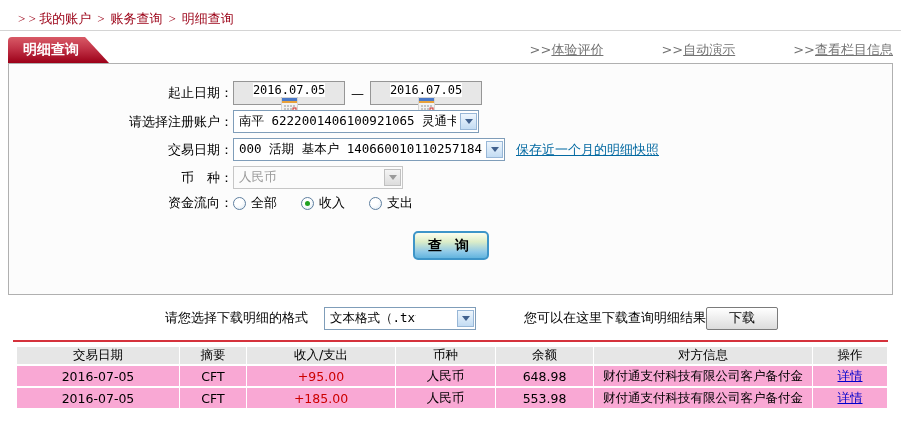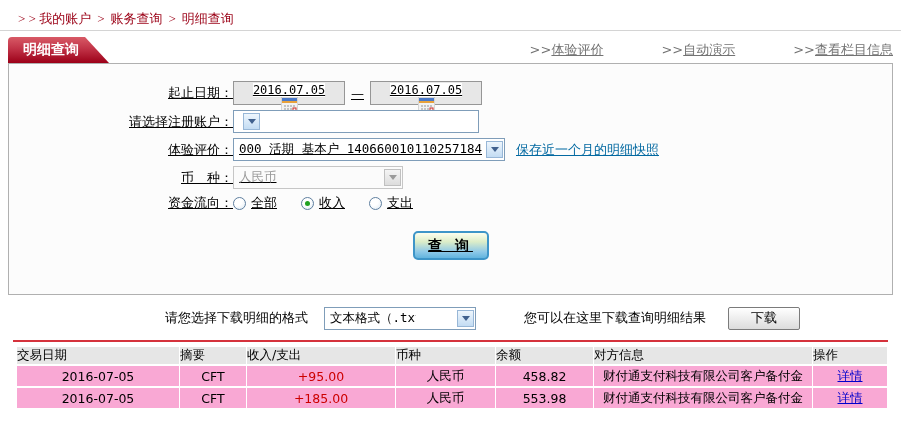--- a/index.html
+++ b/index.html
@@ -17,21 +17,21 @@
   .tab { position:absolute; left:8px; top:0; height:26px; line-height:25px;
     padding:0 30px 0 15px; color:#fff; font-weight:bold; font-size:14px;
     background:linear-gradient(180deg,#d85a66 0%,#c13347 45%,#9c0018 100%);
     clip-path:polygon(0 0, calc(100% - 24px) 0, 100% 100%, 0 100%);
     border-top-left-radius:4px; }
   .toplinks { position:absolute; right:8px; top:4px; display:flex; gap:58px; }
   .toplinks a { color:#737373; font-size:13px; text-decoration:none; white-space:nowrap; }
   .toplinks a .lbl { text-decoration:underline; }
 
   
-  .panel { margin:0 8px; height:232px; border:1px solid #b0b0b0; background:#fcfcfc; padding-top:17px;text-decoration:underline; }
+  .panel { margin:0 8px; height:232px; border:1px solid #b0b0b0; background:#fcfcfc; padding-top:17px; }
   .frow { display:flex; align-items:center; margin-bottom:5px; }
   .flabel { width:224px; text-align:right; flex:none; }
 
   
   .datebox { width:112px; height:24px; border:1px solid #969696; background:#e7e7e7;
     display:flex; align-items:center; padding:1px;flex-direction:column; }
   .dateval { flex:1; height:100%; background:#fff; display:flex; align-items:center;
     justify-content:center; font-family:"DejaVu Sans Mono",monospace; font-size:12px; }
   .calbtn { width:20px; height:20px; margin-left:1px; display:flex; align-items:center; justify-content:center; }
   .dash { margin:0 6px; }
@@ -69,30 +69,30 @@
   .qrow { display:flex; justify-content:center; margin-top:19px; }
   .querybtn { width:76px; height:29px; border:2px solid #3e95c8; border-radius:5px;
     background:linear-gradient(180deg,#fcfeee 0%,#dcedc8 35%,#8ec9e8 75%,#62b4de 100%);
     font-size:14px; font-weight:bold; letter-spacing:4px; cursor:pointer;
     font-family:"DejaVu Sans","Liberation Sans",sans-serif; }
 
   
   .dlrow { display:flex; align-items:center; margin:10px 0 0 165px; height:26px; }
   .dlrow .fmtsel { width:152px; margin-left:16px;gap:37px; }
   .dlhint { margin-left:48px; }
-  .dlbtn { width:72px; height:23px; margin-left:22px; border:1px solid #7b7b7b; border-radius:2px;
+  .dlbtn { width:72px; height:23px; border:1px solid #7b7b7b; border-radius:2px;
     background:linear-gradient(180deg,#ffffff,#dcdcdc); font-size:13px; cursor:pointer;
     font-family:"DejaVu Sans","Liberation Sans",sans-serif; }
 
   .redline { border-top:2px solid #d5323c; margin:9px 13px 0 13px; }
 
   
   table.results { border-collapse:separate; border-spacing:1px 2px; margin:3px 0 0 16px;
     width:868px; table-layout:fixed; font-size:12.5px; }
-  table.results th { background:#e6e6e6; font-weight:normal; height:17px; text-align:left; padding:0; }
+  table.results th { background:#e6e6e6; font-weight:normal; height:17px; text-align:center; padding:0; }
   table.results td { background:#f9a8d4; height:20px; text-align:center; padding:0; white-space:nowrap; }
   td.amount { color:#cc0000; }
   td.op a { color:#0000cc; }
   .c-date{width:162px}.c-sum{width:66px}.c-amt{width:148px}.c-cur{width:99px}
   .c-bal{width:97px}.c-cp{width:218px}.c-op{width:74px}
 </style>
 </head>
 <body>
 
 <div class="breadcrumb">
@@ -155,28 +155,29 @@
           </g>
           <rect x="12" y="11" width="3" height="3" fill="none" stroke="#cc2a2a"></rect>
         </svg>
       </span>
     </div>
   </div>
 
   <div class="frow">
     <span class="flabel">请选择注册账户：</span>
     <div class="xpsel" style="width:246px">
+      <span class="val">南平 6222001406100921065 灵通卡</span>
       <span class="xparrow">
           <span class="tri"></span>
         </span>
     </div>
   </div>
 
   <div class="frow">
-    <span class="flabel">体验评价：</span>
+    <span class="flabel">交易日期：</span>
     <div class="xpsel" style="width:272px">
       <span class="val">000 活期 基本户 1406600101102571848</span>
       <span class="xparrow">
           <span class="tri"></span>
         </span>
     </div>
     <a href="#" class="snaplink">保存近一个月的明细快照</a>
   </div>
 
   <div class="frow">
@@ -242,21 +243,21 @@
     <th>币种</th>
     <th>余额</th>
     <th>对方信息</th>
     <th>操作</th>
   </tr>
   <tr>
     <td>2016-07-05</td>
     <td>CFT</td>
     <td class="amount">+95.00</td>
     <td>人民币</td>
-    <td>458.82</td>
+    <td>648.98</td>
     <td>财付通支付科技有限公司客户备付金</td>
     <td class="op"><a href="#">详情</a></td>
   </tr>
   <tr>
     <td>2016-07-05</td>
     <td>CFT</td>
     <td class="amount">+185.00</td>
     <td>人民币</td>
     <td>553.98</td>
     <td>财付通支付科技有限公司客户备付金</td>

